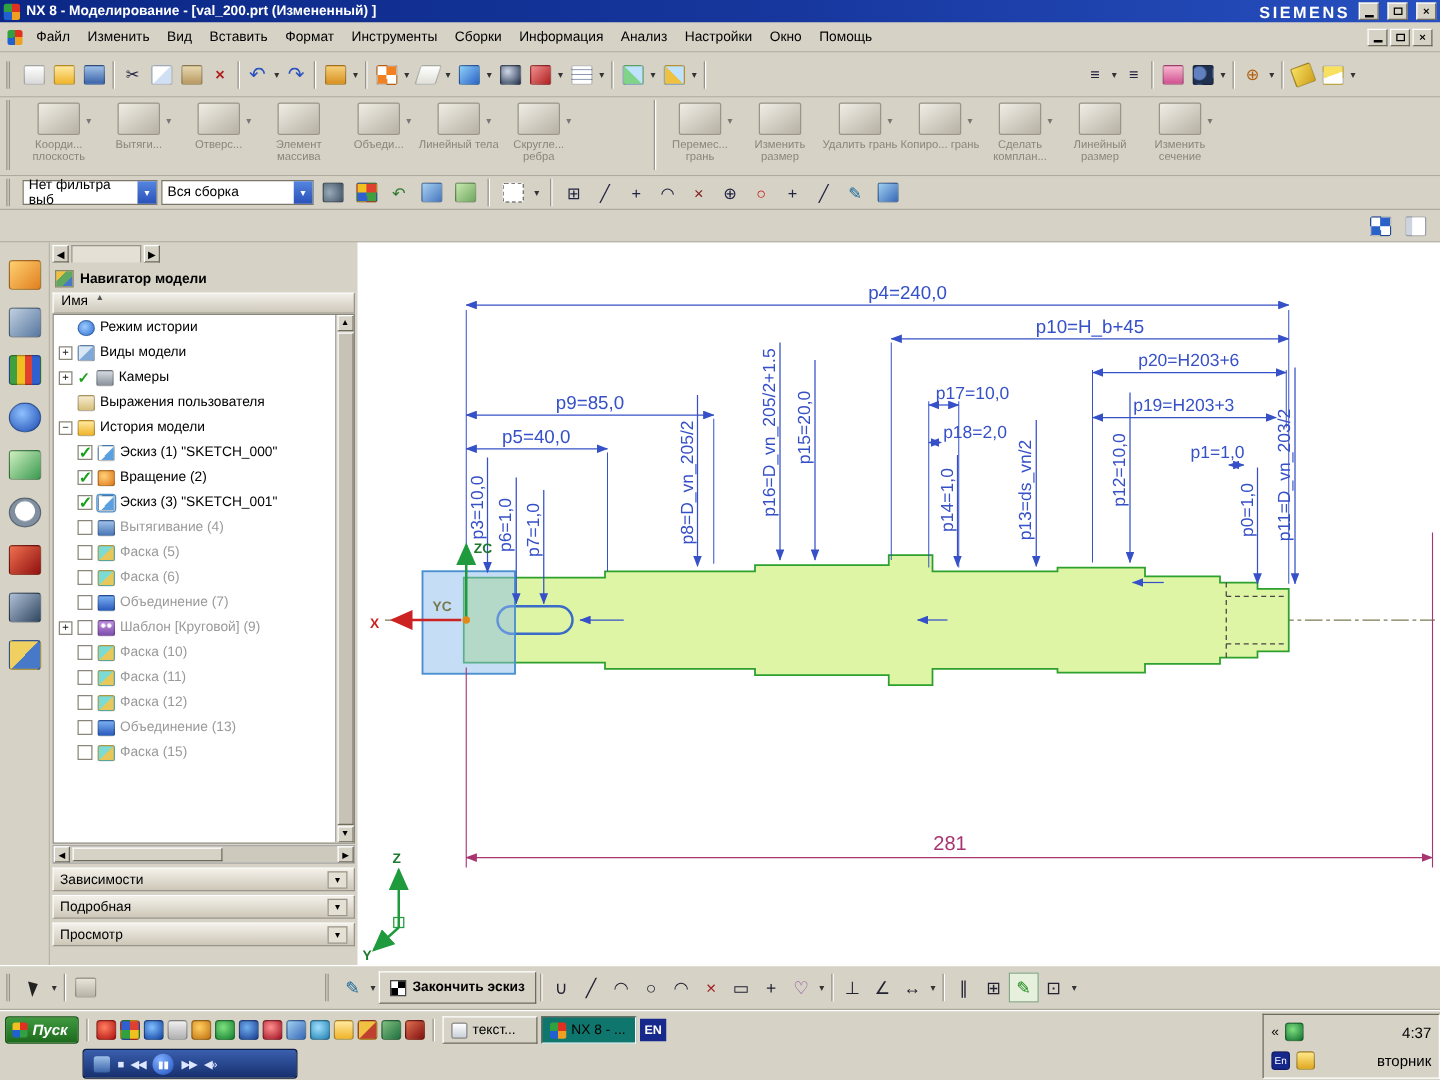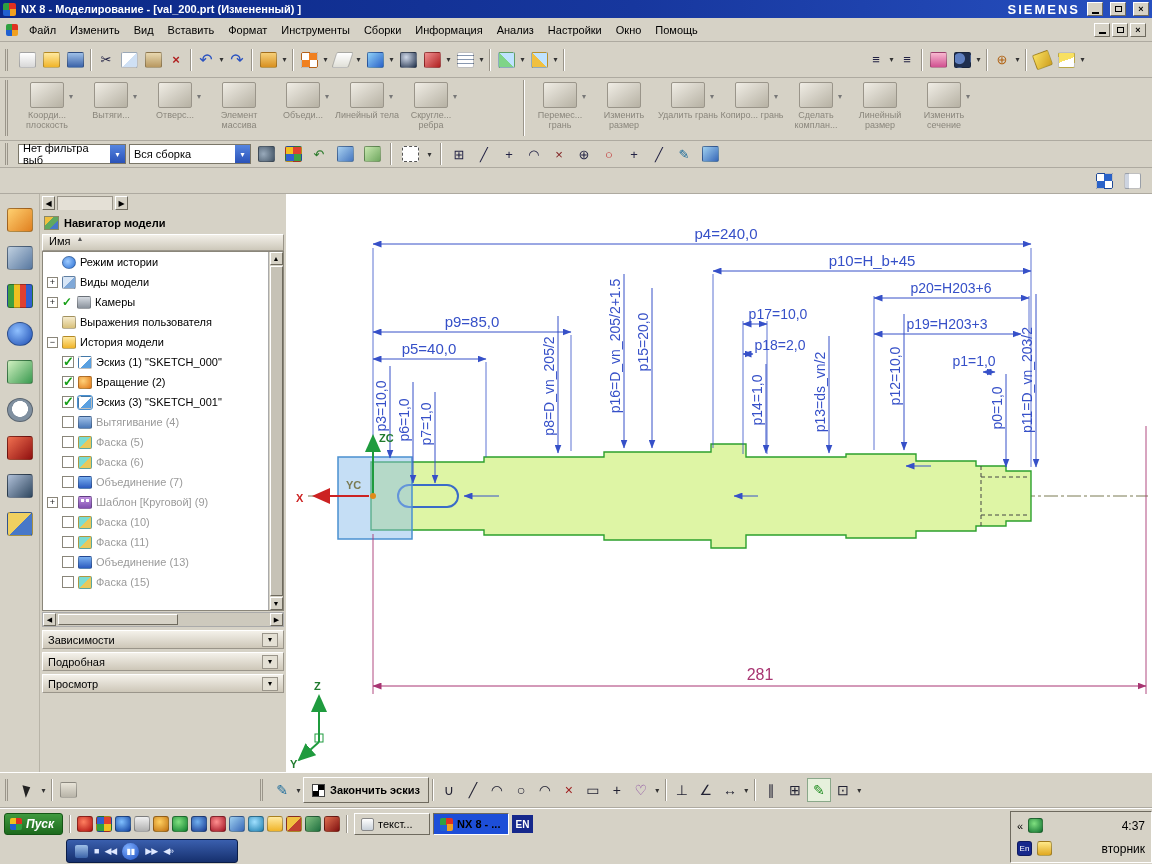--- a/index.html
+++ b/index.html
@@ -47,21 +47,21 @@
 .main{position:absolute;top:194px;left:0;width:1152px;height:578px}
 .leftbar{position:absolute;left:0;top:0;width:40px;height:578px;background:#d6d2c6;border-right:1px solid #b8b4a8;display:flex;flex-direction:column;align-items:center;padding-top:14px;gap:14px}
 .lic{width:26px;height:24px;border-radius:3px;border:1px solid rgba(0,0,0,.3)}
 .navcol{position:absolute;left:40px;top:0;width:246px;height:578px;background:#d6d2c6}
 .arrstrip{height:18px;display:flex;align-items:center;gap:2px;padding:1px 2px}
 .arrbtn{width:13px;height:14px;background:#d6d2c6;border:1px solid;border-color:#fff #6e6a5e #6e6a5e #fff;font-size:8px;display:flex;align-items:center;justify-content:center}
 .tabblank{width:56px;height:14px;background:#e4e0d6;border:1px solid #9a958a;border-bottom:none}
 .navtitle{height:22px;display:flex;align-items:center;gap:5px;padding:0 4px;font-weight:bold;font-size:11px;background:#d6d2c6}
 .navtico{width:15px;height:14px;background:linear-gradient(135deg,#f0c040 33%,#60a860 33% 66%,#4878c8 66%);border:1px solid #886}
 .colhdr{height:17px;margin:0 2px;background:linear-gradient(#f2efe8,#cdc8ba);border:1px solid #fff;border-right-color:#9a958a;border-bottom-color:#9a958a;display:flex;align-items:flex-start;padding:0 6px;gap:6px;font-size:11px}
-.tree{position:relative;height:360px;margin:0 2px;background:#fff;border:1px solid #8a867a;overflow:hidden}
+.tree{position:relative;height:424px;margin:0 2px;background:#fff;border:1px solid #8a867a;overflow:hidden}
 .trow{display:flex;align-items:center;height:20px;gap:4px;padding-left:4px;white-space:nowrap}
 .tl{font-size:11px}
 .trow.off .tl{color:#9a9a9a}
 .exp{width:11px;height:11px;border:1px solid #8a867a;background:#fff;font-size:9px;line-height:9px;text-align:center;color:#222;flex:none}
 .spc{width:11px;flex:none}
 .chk{width:12px;height:12px;background:#fff;border:1px solid #8a867a;flex:none;position:relative}
 .chk.on::after{content:"✓";position:absolute;left:0px;top:-3px;color:#18a018;font-size:13px;font-weight:bold}
 .gchk{color:#18a018;font-weight:bold;font-size:12px;width:11px;flex:none}
 .ti{width:14px;height:13px;border-radius:2px;flex:none;border:1px solid rgba(0,0,0,.25)}
 .i-hist{background:radial-gradient(circle at 40% 40%,#9ecbff,#2a6fd4);border-radius:50%}
@@ -94,21 +94,21 @@
 .skt.green{color:#1a8a1a;border:1px solid #8aa88a;background:#e6f0dc}
 .ptr{width:0;height:0;border-left:7px solid #222;border-top:4px solid transparent;border-bottom:9px solid transparent;transform:rotate(-15deg)}
 
 
 .taskzone{position:absolute;top:808px;left:0;width:1152px;height:56px;background:#d6d2c6;border-top:1px solid #fff}
 .taskrow{height:28px;display:flex;align-items:center;gap:3px;padding:2px 4px 0}
 .startbtn{height:22px;display:flex;align-items:center;gap:4px;padding:0 8px 0 5px;background:linear-gradient(#3f9a3f,#1d6a1d);border-radius:3px;border:1px solid #155515;color:#fff;font-weight:bold;font-style:italic;font-size:12px;flex:none}
 .winflag{width:12px;height:12px;background:conic-gradient(#e03020 0 25%,#30a040 0 50%,#2060d0 0 75%,#f0c020 0);border-radius:2px}
 .ql{width:16px;height:16px;border-radius:3px;border:1px solid rgba(0,0,0,.3);flex:none}
 .taskbtn{height:22px;display:flex;align-items:center;gap:4px;padding:0 6px;background:#d6d2c6;border:1px solid;border-color:#fff #6e6a5e #6e6a5e #fff;font-size:11px;width:76px;flex:none}
-.taskbtn.active{border-color:#6e6a5e #fff #fff #6e6a5e;background:#1d4ed8;font-weight:bold}
+.taskbtn.active{border-color:#6e6a5e #fff #fff #6e6a5e;background:#0f766e;font-weight:normal}
 .tico{width:13px;height:13px;border-radius:2px;flex:none}
 .enchip{width:21px;height:18px;background:#16288c;color:#fff;font-size:10px;font-weight:bold;display:flex;align-items:center;justify-content:center;flex:none}
 .tray{position:absolute;right:0;top:2px;width:142px;height:52px;background:#d6d2c6;border:1px solid;border-color:#6e6a5e #fff #fff #6e6a5e;display:flex;flex-direction:column;justify-content:space-around;padding:2px 6px}
 .trayrow{display:flex;align-items:center;gap:5px}
 .trayico{width:15px;height:15px;border-radius:3px;border:1px solid rgba(0,0,0,.3);flex:none}
 .clock{margin-left:auto;font-size:12px}
 .player{position:absolute;left:66px;top:30px;width:172px;height:24px;background:linear-gradient(#3a5fae,#16306e);border-radius:3px;border:1px solid #0a1c46;display:flex;align-items:center;gap:6px;padding:0 8px;color:#fff}
 .pg{font-size:9px;color:#dfe8ff;letter-spacing:-1px}
 .pause{width:17px;height:17px;border-radius:50%;background:radial-gradient(circle at 35% 30%,#7fb0ff,#2050c0);display:flex;align-items:center;justify-content:center;font-size:8px;color:#fff}
 
@@ -533,20 +533,26 @@
             <span class="spc"></span>
             <span class="chk"></span>
             <span class="ti i-cham"></span>
             <span class="tl">Фаска (10)</span>
           </div>
         <div class="trow off">
             <span class="spc"></span>
             <span class="chk"></span>
             <span class="ti i-cham"></span>
             <span class="tl">Фаска (11)</span>
+          </div>
+        <div class="trow off">
+            <span class="spc"></span>
+            <span class="chk"></span>
+            <span class="ti i-cham"></span>
+            <span class="tl">Фаска (12)</span>
           </div>
         <div class="trow off">
             <span class="spc"></span>
             <span class="chk"></span>
             <span class="ti i-unite"></span>
             <span class="tl">Объединение (13)</span>
           </div>
         <div class="trow off">
             <span class="spc"></span>
             <span class="chk"></span>

